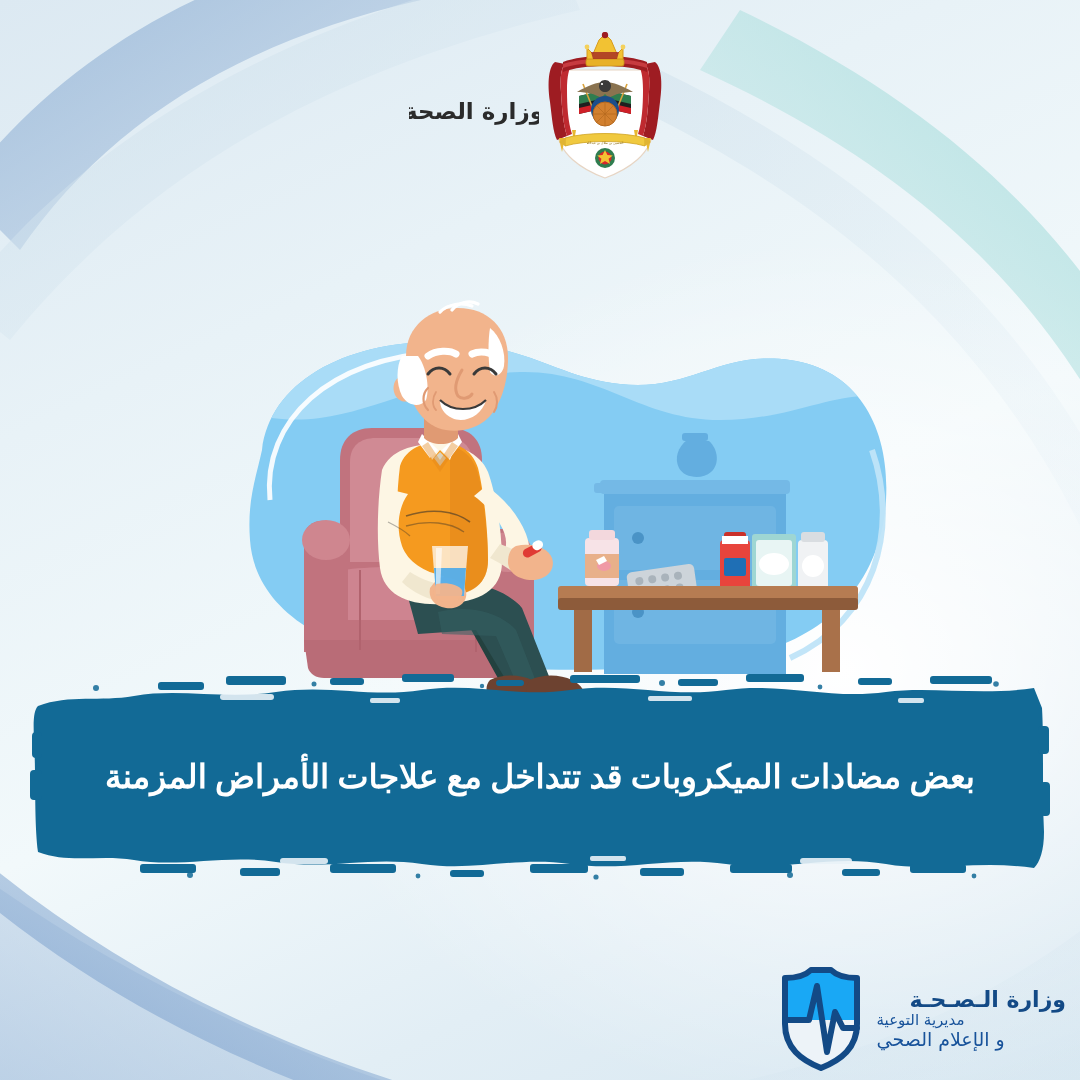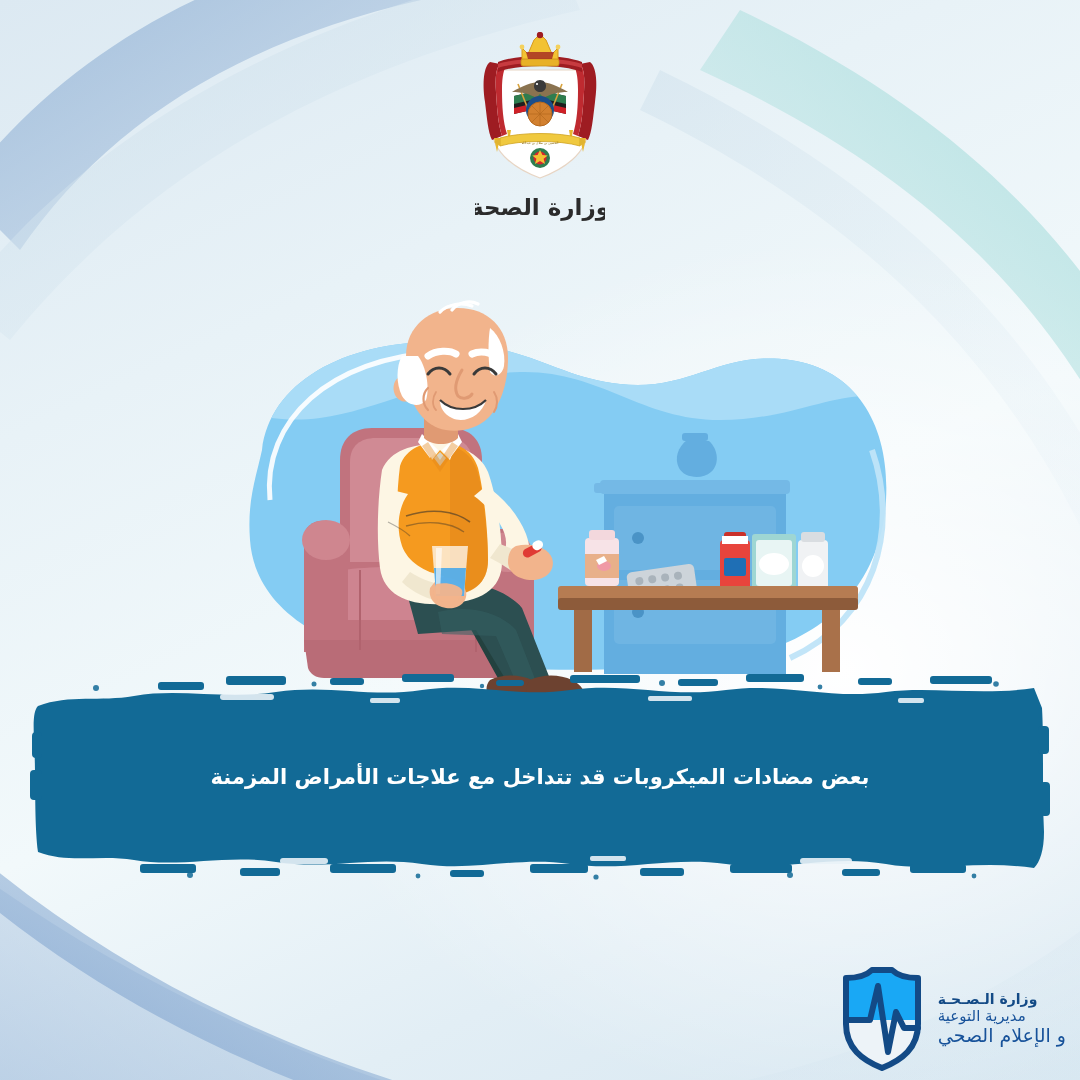--- a/index.html
+++ b/index.html
@@ -17,57 +17,58 @@
       radial-gradient(ellipse 900px 700px at 78% 62%, #ffffff 0%, rgba(255,255,255,0) 62%),
       linear-gradient(155deg, #dce9f2 0%, #e8f2f7 28%, #f2f9fb 55%, #e2eef5 78%, #d7e7f1 100%);
   }
 
   
   .bg-arcs { position:absolute; inset:0; pointer-events:none; }
 
   
   .emblem-wrap {
     position:absolute; left:0; right:0; top:32px;
-    display:flex; flex-direction:column; align-items:center;justify-content:center;
+    display:flex; flex-direction:row; align-items:center;justify-content:center;
   }
   .emblem { width:132px; height:150px; }
   .emblem-caption { margin-top:6px; width:130px; height:36px; }
 
   
   .illus { position:absolute; left:200px; top:300px; width:700px; height:400px; }
 
   
   .banner-wrap { position:absolute; left:30px; top:672px; width:1020px; height:210px; }
   .banner-svg { position:absolute; inset:0; width:100%; height:100%; }
   .banner-text {
     position:absolute; inset:0;
     display:flex; flex-direction:column; align-items:center; justify-content:center;
     gap:6px;
     padding:0 56px;
     z-index:3;
   }
   .banner-line {
     color:#ffffff;
-    font-size:21px;
+    font-size:33px;
     font-weight:700;
     line-height:1.28;
     text-align:center;
     direction:rtl;
     white-space:nowrap;
     letter-spacing:-0.2px;
+    font-family:Liberation Serif, serif;
   }
 
   
   .moh-logo {
     position:absolute; right:14px; bottom:8px;
     display:flex; align-items:center; gap:10px;
     direction:rtl;
   }
   .moh-text { display:flex; flex-direction:column; align-items:flex-end; line-height:1.12; }
-  .moh-l1 { color:#134a86; font-size:14px; font-weight:700; letter-spacing:1px; }
+  .moh-l1 { color:#134a86; font-size:22px; font-weight:700; letter-spacing:1px;margin-left:33px; }
   .moh-l2 { color:#17529a; font-size:15px; font-weight:400; letter-spacing:1px; }
   .moh-l3 { color:#17529a; font-size:19px; font-weight:400; letter-spacing:0.5px;text-align:right; }
   .moh-shield { width:92px; height:106px; flex:none; }
 </style>
 </head>
 <body>
 
 <div class="poster">
 
   <svg class="bg-arcs" viewBox="0 0 1080 1080" preserveAspectRatio="none">

